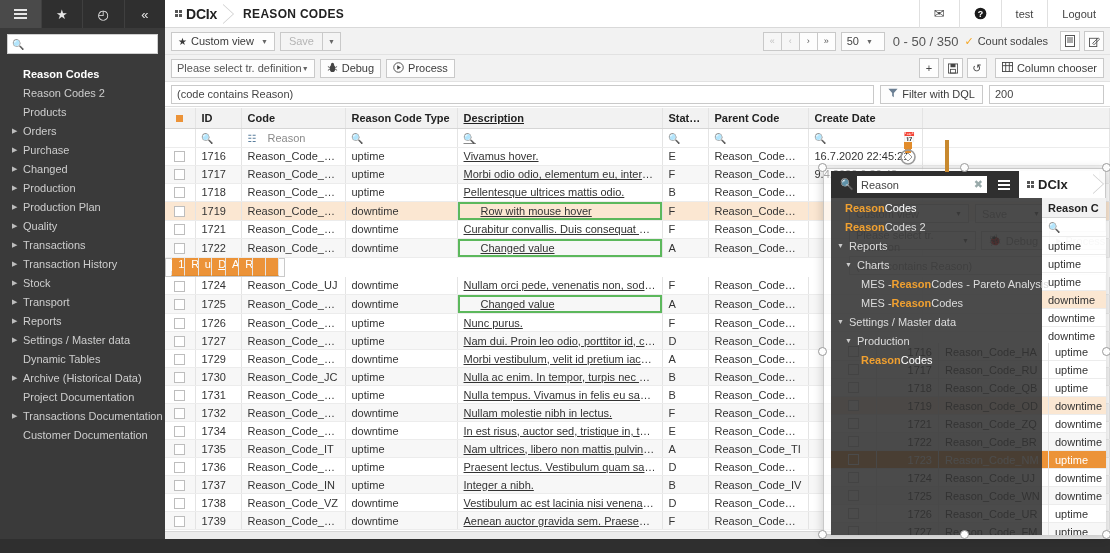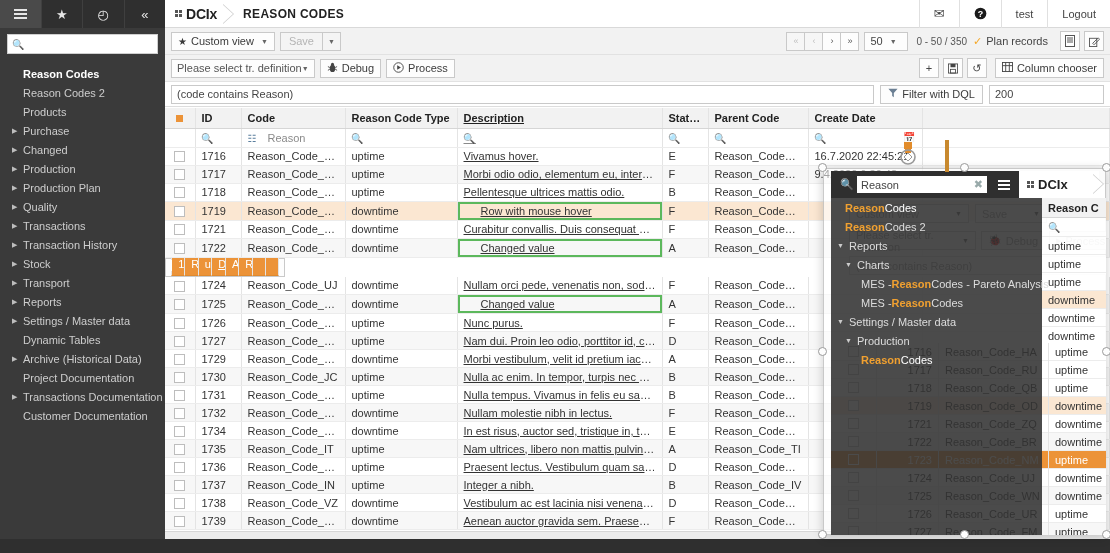--- a/index.html
+++ b/index.html
@@ -131,21 +131,21 @@
     width:19px; height:19px; border:1px solid #c9c9c9; background:#fdfdfd;
     display:flex; align-items:center; justify-content:center;
     font-size:9px; color:#555; margin-right:-1px; cursor:pointer;
   }
   .pg-btn.dim { color:#c0c0c0; background:#f6f6f6; }
   .pg-size {
     height:19px; border:1px solid #c9c9c9; background:#fdfdfd;
     display:flex; align-items:center; padding:0 5px; margin-left:6px;
     font-size:11px; color:#444; min-width:44px; cursor:pointer;
   }
-  .pg-info { font-size:10px; color:#555; margin:0 6px 0 8px; white-space:nowrap; }
+  .pg-info { font-size:13px; color:#555; margin:0 6px 0 8px; white-space:nowrap; }
   .chk-ok { color:#f5a623; font-size:11px; margin-right:4px; }
   .pg-lbl { font-size:11px; color:#444; margin-right:8px; white-space:nowrap; }
   .sq-btn {
     width:20px; height:20px; border:1px solid #c9c9c9; background:#fdfdfd;
     display:flex; align-items:center; justify-content:center;
     font-size:11px; color:#444; margin-left:4px; cursor:pointer;
   }
 
   .right-group { margin-left:auto; display:flex; align-items:center; }
 
@@ -383,20 +383,24 @@
         <span>Reason Codes</span>
       </div>
       <div class="nav-item no-arrow">
         <span>Reason Codes 2</span>
       </div>
       <div class="nav-item no-arrow">
         <span>Products</span>
       </div>
       <div class="nav-item">
         <span class="arrow">▶</span>
+        <span>Orders</span>
+      </div>
+      <div class="nav-item">
+        <span class="arrow">▶</span>
         <span>Purchase</span>
       </div>
       <div class="nav-item">
         <span class="arrow">▶</span>
         <span>Changed</span>
       </div>
       <div class="nav-item">
         <span class="arrow">▶</span>
         <span>Production</span>
       </div>
@@ -494,21 +498,21 @@
       <div class="pg-btn dim">«</div>
       <div class="pg-btn dim">‹</div>
       <div class="pg-btn">›</div>
       <div class="pg-btn">»</div>
       <div class="pg-size">
         <span>50</span>
         <span class="caret">▼</span>
       </div>
       <div class="pg-info">0 - 50 / 350</div>
       <span class="chk-ok">✓</span>
-      <div class="pg-lbl">Plan records</div>
+      <div class="pg-lbl">Count sodales</div>
       <div class="sq-btn">
         <svg width="10" height="12" viewBox="0 0 10 12">
           <rect x="0.5" y="0.5" width="9" height="11" fill="#fff" stroke="#555"></rect>
           <line x1="2" y1="3" x2="8" y2="3" stroke="#555"></line>
             <line x1="2" y1="5" x2="8" y2="5" stroke="#555"></line>
           <line x1="2" y1="7" x2="8" y2="7" stroke="#555"></line>
         </svg>
       </div>
       <div class="sq-btn">
         <svg width="11" height="11" viewBox="0 0 12 12">

